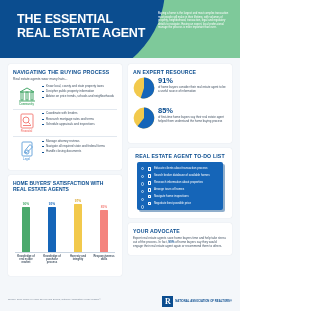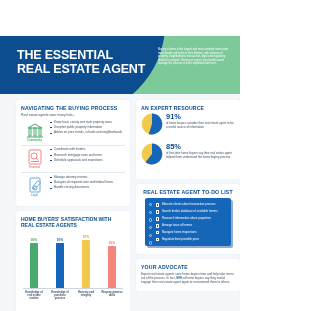--- a/index.html
+++ b/index.html
@@ -5,21 +5,21 @@
   * { box-sizing: border-box; margin: 0; padding: 0; }
   html, body {
     width: 240px; height: 311px;
     font-family: "Liberation Sans", sans-serif;
     background: #ffffff;
     overflow: hidden;
   }
   .page { position: relative; width: 240px; height: 311px; background: #f4f7fa; }
 
   
-  .header { position: relative; width: 240px; height: 58px; background: #7ec99a; overflow: hidden; margin-top: 36px; }
+  .header { position: relative; width: 240px; height: 58px; background: #7ec99a; overflow: hidden; }
   .header-blue {
     position: absolute; left: -30px; top: -22px;
     width: 195px; height: 102px;
     background: #0b4d8f;
     border-radius: 0 0 92px 0;
   }
   .header-title {
     position: absolute; left: 17px; top: 13px;
     width: 130px;
     color: #ffffff;
@@ -29,21 +29,21 @@
   }
   .header-intro {
     position: absolute; left: 158px; top: 12px;
     width: 74px;
     color: #ffffff;
     font-size: 2.7px; line-height: 3.5px;
     text-align: left;
   }
 
   
-  .cols { position: absolute; left: 8px; top: 58px; width: 240px; height: 237px; }
+  .cols { position: absolute; left: 0; top: 58px; width: 240px; height: 237px; }
   .col-left { position: absolute; left: 8px; top: 6px; width: 114px; }
   .col-right { position: absolute; left: 128px; top: 6px; width: 104px; }
 
   .card {
     background: #ffffff;
     border-radius: 2px;
     box-shadow: 0 0 1px rgba(20,50,80,0.18);
     margin-bottom: 5px;
     padding: 5px 5px 6px 5px;
   }

